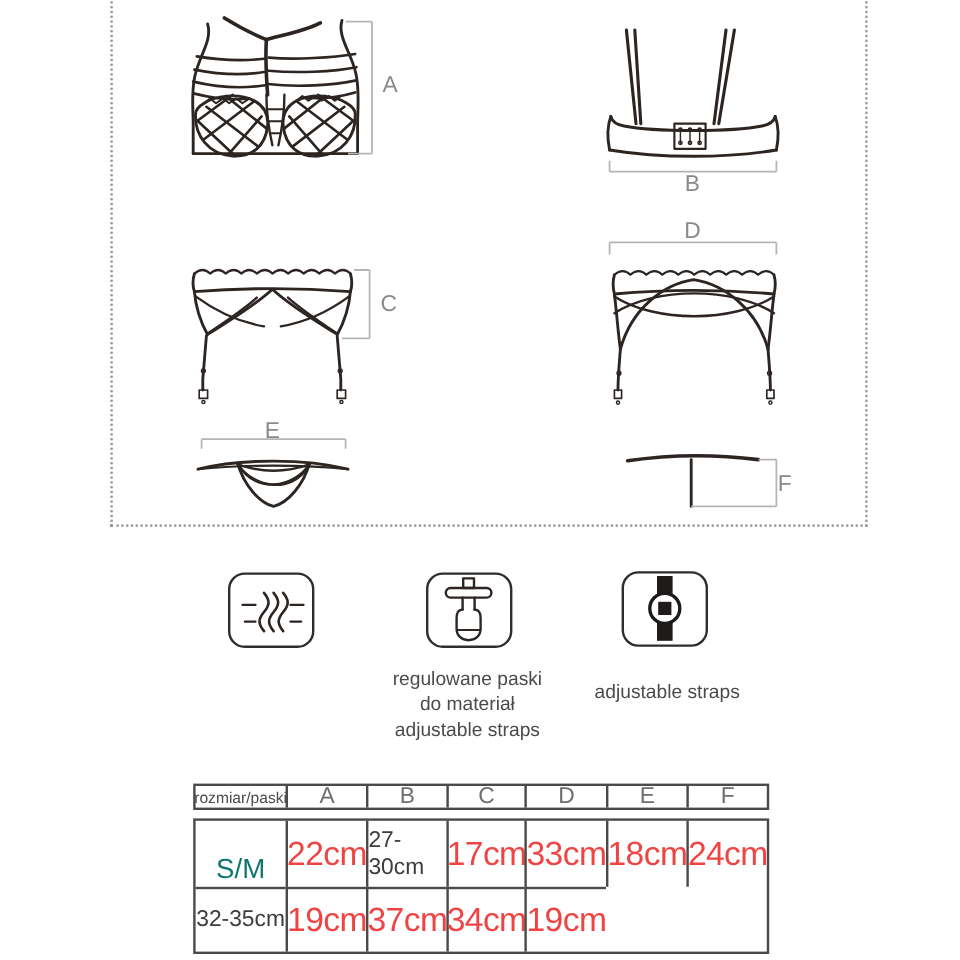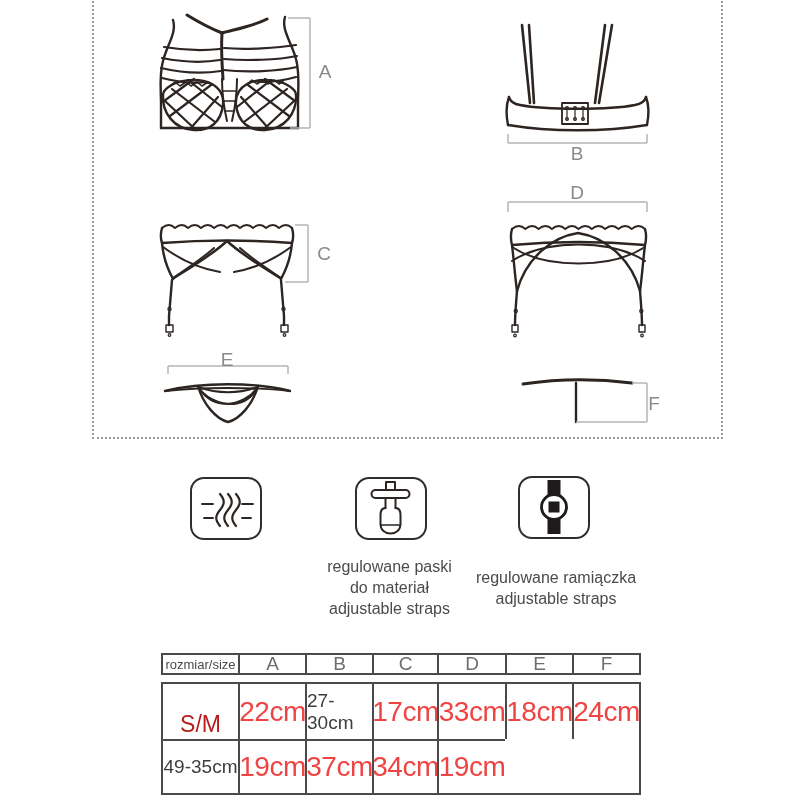--- a/index.html
+++ b/index.html
@@ -19,21 +19,21 @@
   .ftxt{text-align:center;font-size:16px;line-height:21px;color:#4b4b4b;z-index:2;}
   
   .tbl{display:grid;border:2px solid #4a4a4a;background:#fff;}
   .tbl>div{border-left:2px solid #4a4a4a;display:flex;align-items:center;justify-content:center;overflow:visible;}
   .tbl>div:nth-child(7n+1){border-left:none;}
   .thead{grid-template-columns:75px 67px 67px 65px 68px 67px 67px;grid-template-rows:18px;}
   .tbody{grid-template-columns:75px 67px 67px 65px 68px 67px 67px;grid-template-rows:55px 54px;}
   .tbody>div:nth-child(n+8){border-top:2px solid #4a4a4a;}
   .corner{font-size:13px;color:#4a4a4a;}
   .colh{font-size:19px;color:#6e6e6e;}
-  .rowlab{font-size:23px;color:#b91c1c;margin-top:25px;}
+  .rowlab{font-size:23px;color:#0f766e;margin-top:25px;}
   .val{font-size:28px;color:#ef4444;letter-spacing:-0.5px;}
   .valsm{font-size:19px;color:#3d3d3d;}
 </style>
 </head>
 <body>
 
 <div class="canvas">
 
   <div class="abs frame"></div>
 
@@ -222,42 +222,41 @@
       <rect x="28.5" y="23.5" width="11" height="11" fill="#1e1a19"></rect>
     </svg>
   </div>
 
   <div class="abs ftxt" style="left:302px;top:556px;width:175px;">
     <div>regulowane paski</div>
     <div>do materiał</div>
     <div>adjustable straps</div>
   </div>
   <div class="abs ftxt" style="left:456px;top:567px;width:200px;">
-    <div>regulowane ramiączka</div>
     <div>adjustable straps</div>
   </div>
 
   <div class="abs tbl thead" style="left:161px;top:653px;">
-    <div class="corner">rozmiar/size</div>
+    <div class="corner">rozmiar/paski</div>
     <div class="colh">A</div>
     <div class="colh">B</div>
     <div class="colh">C</div>
     <div class="colh">D</div>
     <div class="colh">E</div>
     <div class="colh">F</div>
   </div>
 
   <div class="abs tbl tbody" style="left:161px;top:682px;">
     <div class="rowlab">S/M</div>
     <div class="val">22cm</div>
     <div class="valsm">27-30cm</div>
     <div class="val">17cm</div>
     <div class="val">33cm</div>
     <div class="val">18cm</div>
     <div class="val">24cm</div>
-    <div class="valsm">49-35cm</div>
+    <div class="valsm">32-35cm</div>
     <div class="val">19cm</div>
     <div class="val">37cm</div>
     <div class="val">34cm</div>
     <div class="val">19cm</div>
   </div>
 
 </div>
 
 </body></html>

